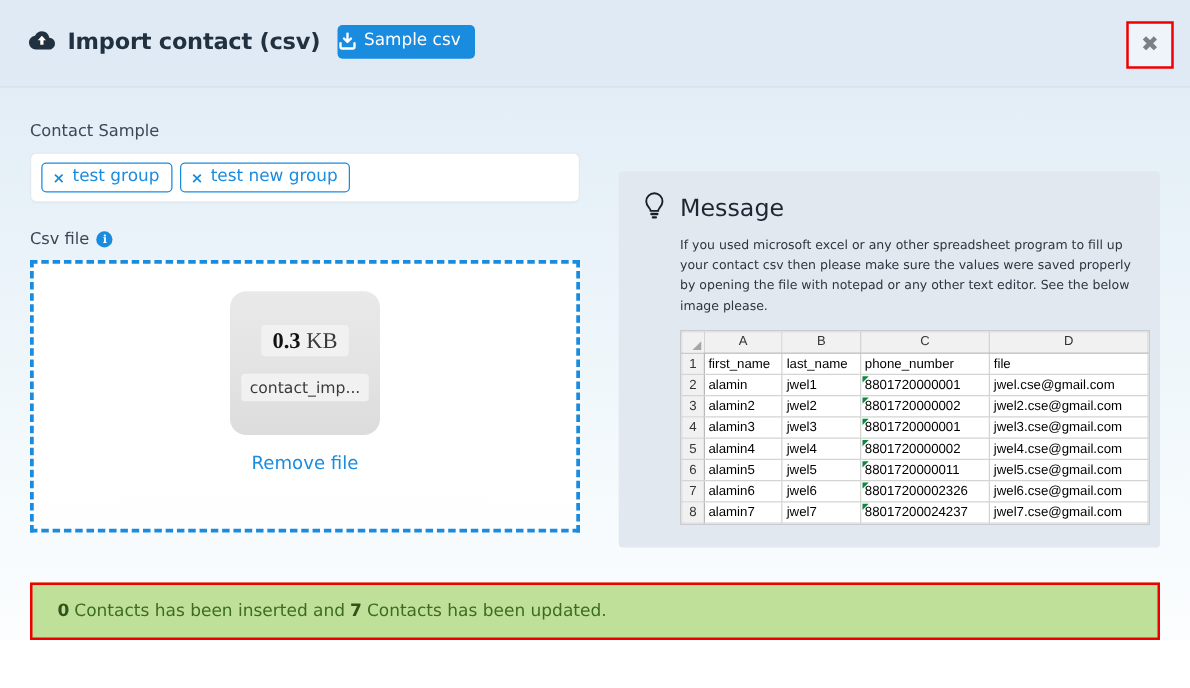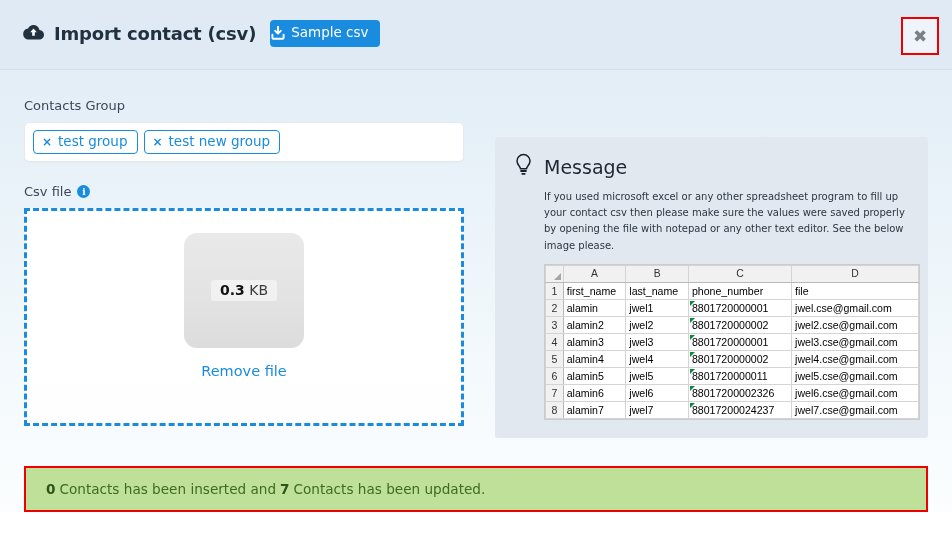--- a/index.html
+++ b/index.html
@@ -169,23 +169,24 @@
     display: flex;
     flex-direction: column;
     align-items: center;
     justify-content: center;
     gap: 14px;
   }
   .file-size {
     background: #f1f1f1;
     border-radius: 3px;
     padding: 3px 9px 4px;
-    font-size: 14px;
+    font-size: 18px;
     color: #3a3a3a;
     line-height: 1;
+    font-family: Liberation Serif, serif;
   }
   .file-size b { font-weight: 700; color: #111; }
   .file-name {
     background: #f1f1f1;
     border-radius: 3px;
     padding: 3px 7px 4px;
     font-size: 12.5px;
     color: #3a3a3a;
     max-width: 104px;
     overflow: hidden;
@@ -335,21 +336,21 @@
       </div>
 
       <div class="close-wrap">
         <span class="close-x">✖</span>
       </div>
     </div>
 
     <div class="left-col">
 
       <div class="field-label">
-        <span>Contacts Group</span>
+        <span>Contact Sample</span>
       </div>
 
       <div class="tags-input">
         <span class="tag-chip">
           <span class="tag-x">×</span>
           <span>test group</span>
         </span>
         <span class="tag-chip">
           <span class="tag-x">×</span>
           <span>test new group</span>
@@ -360,20 +361,21 @@
         <span>Csv file</span>
         <span class="info-icon">i</span>
       </div>
 
       <div class="dropzone">
         <div class="file-card">
           <div class="file-size">
             <b>0.3</b>
             <span>KB</span>
           </div>
+          <div class="file-name">contact_imp...</div>
         </div>
         <div class="remove-file">Remove file</div>
       </div>
     </div>
 
     <div class="message-panel">
       <div class="msg-head">
         <span>
           <svg width="21" height="24" viewBox="0 0 21 24">
             <path d="M10.5 1.6c-3.6 0-6.5 2.9-6.5 6.5 0 2.3 1.2 3.9 2.3 5.2 0.7 0.9 1.2 1.5 1.2 2.4h6c0-0.9 0.5-1.5 1.2-2.4 1.1-1.3 2.3-2.9 2.3-5.2 0-3.6-2.9-6.5-6.5-6.5z" fill="none" stroke="#16202b" stroke-width="1.5"></path>

